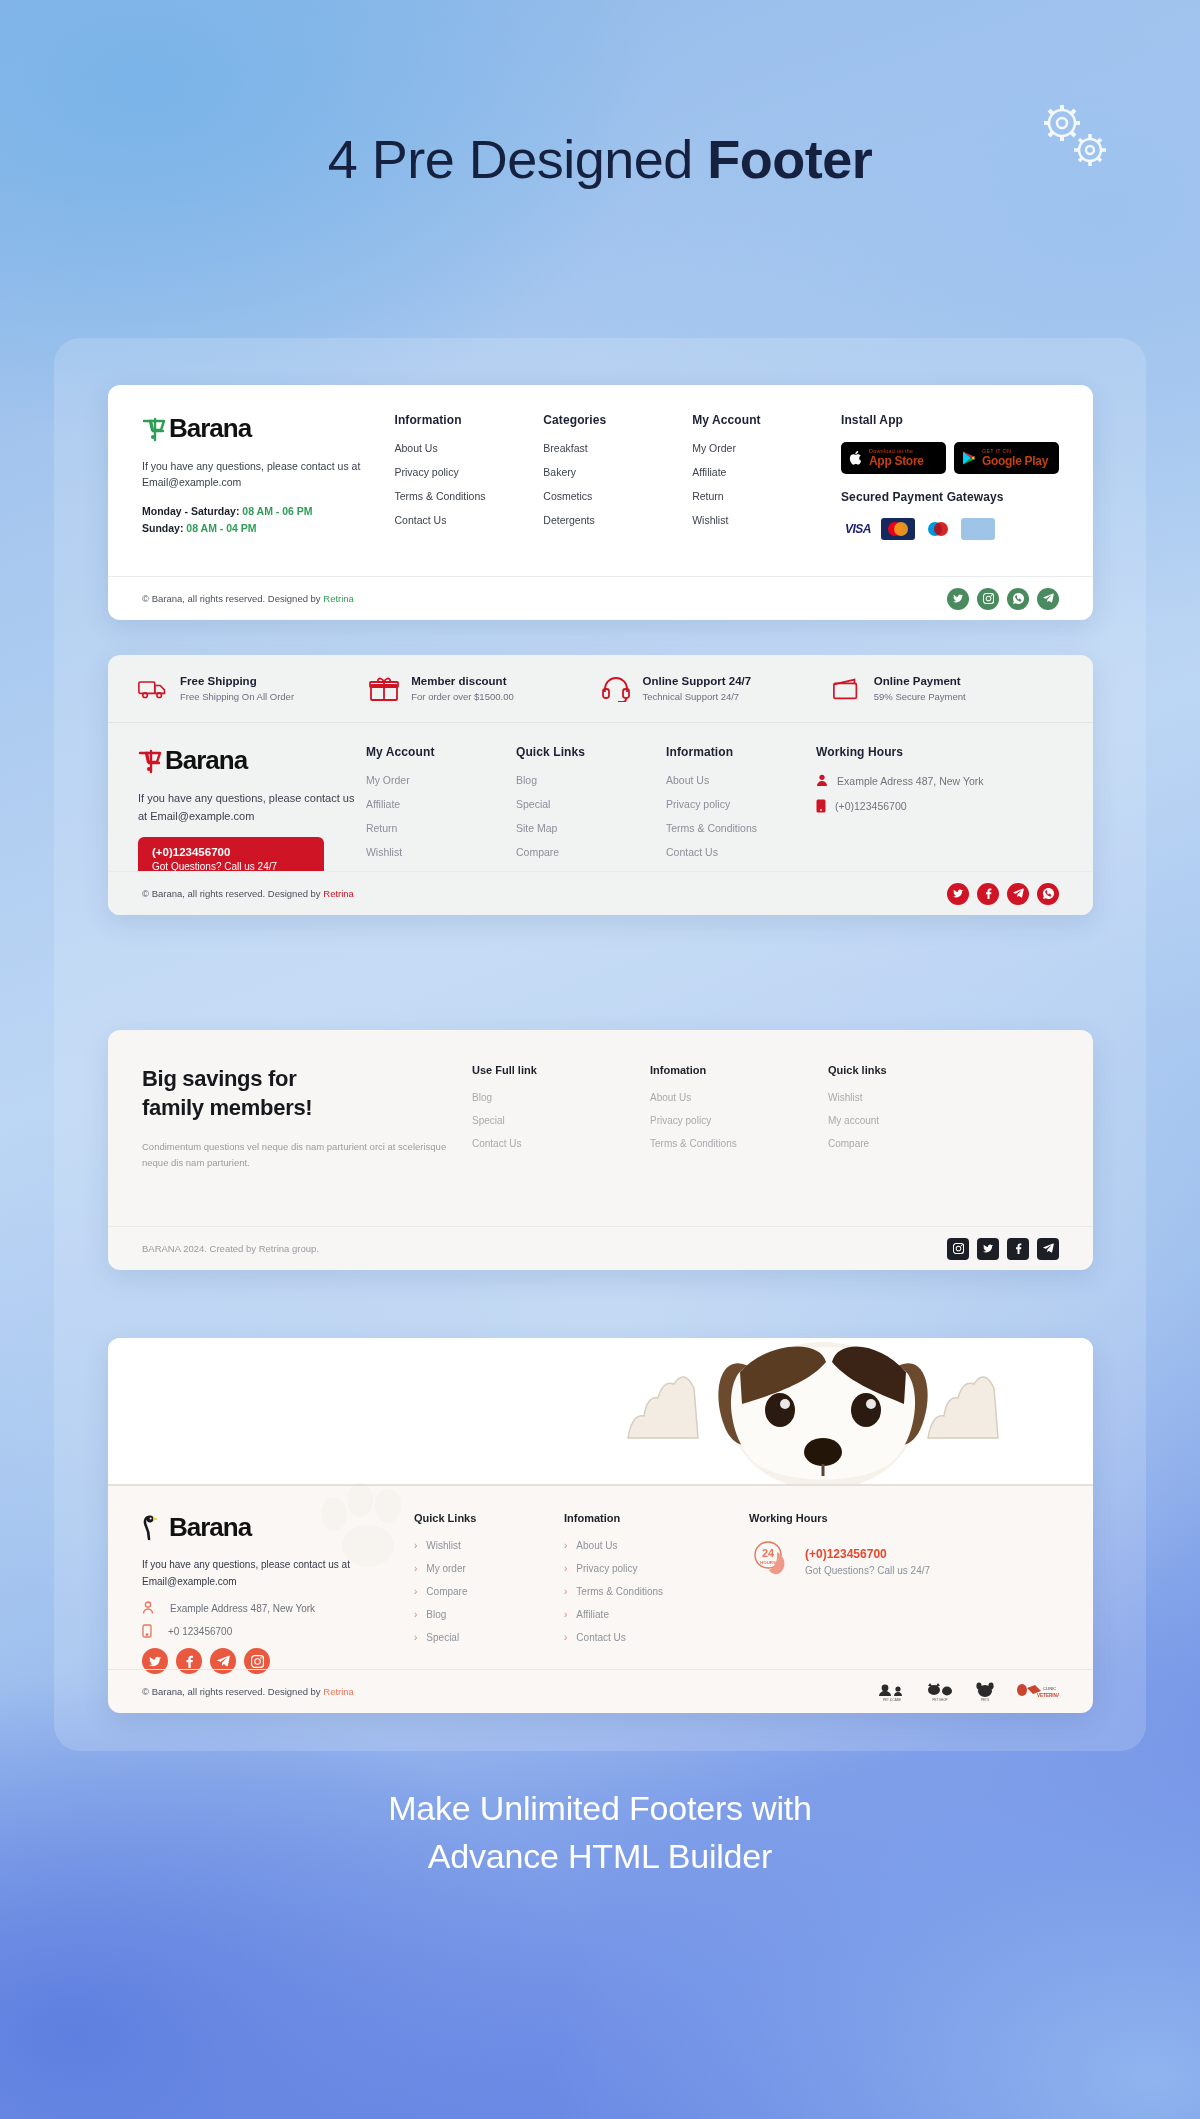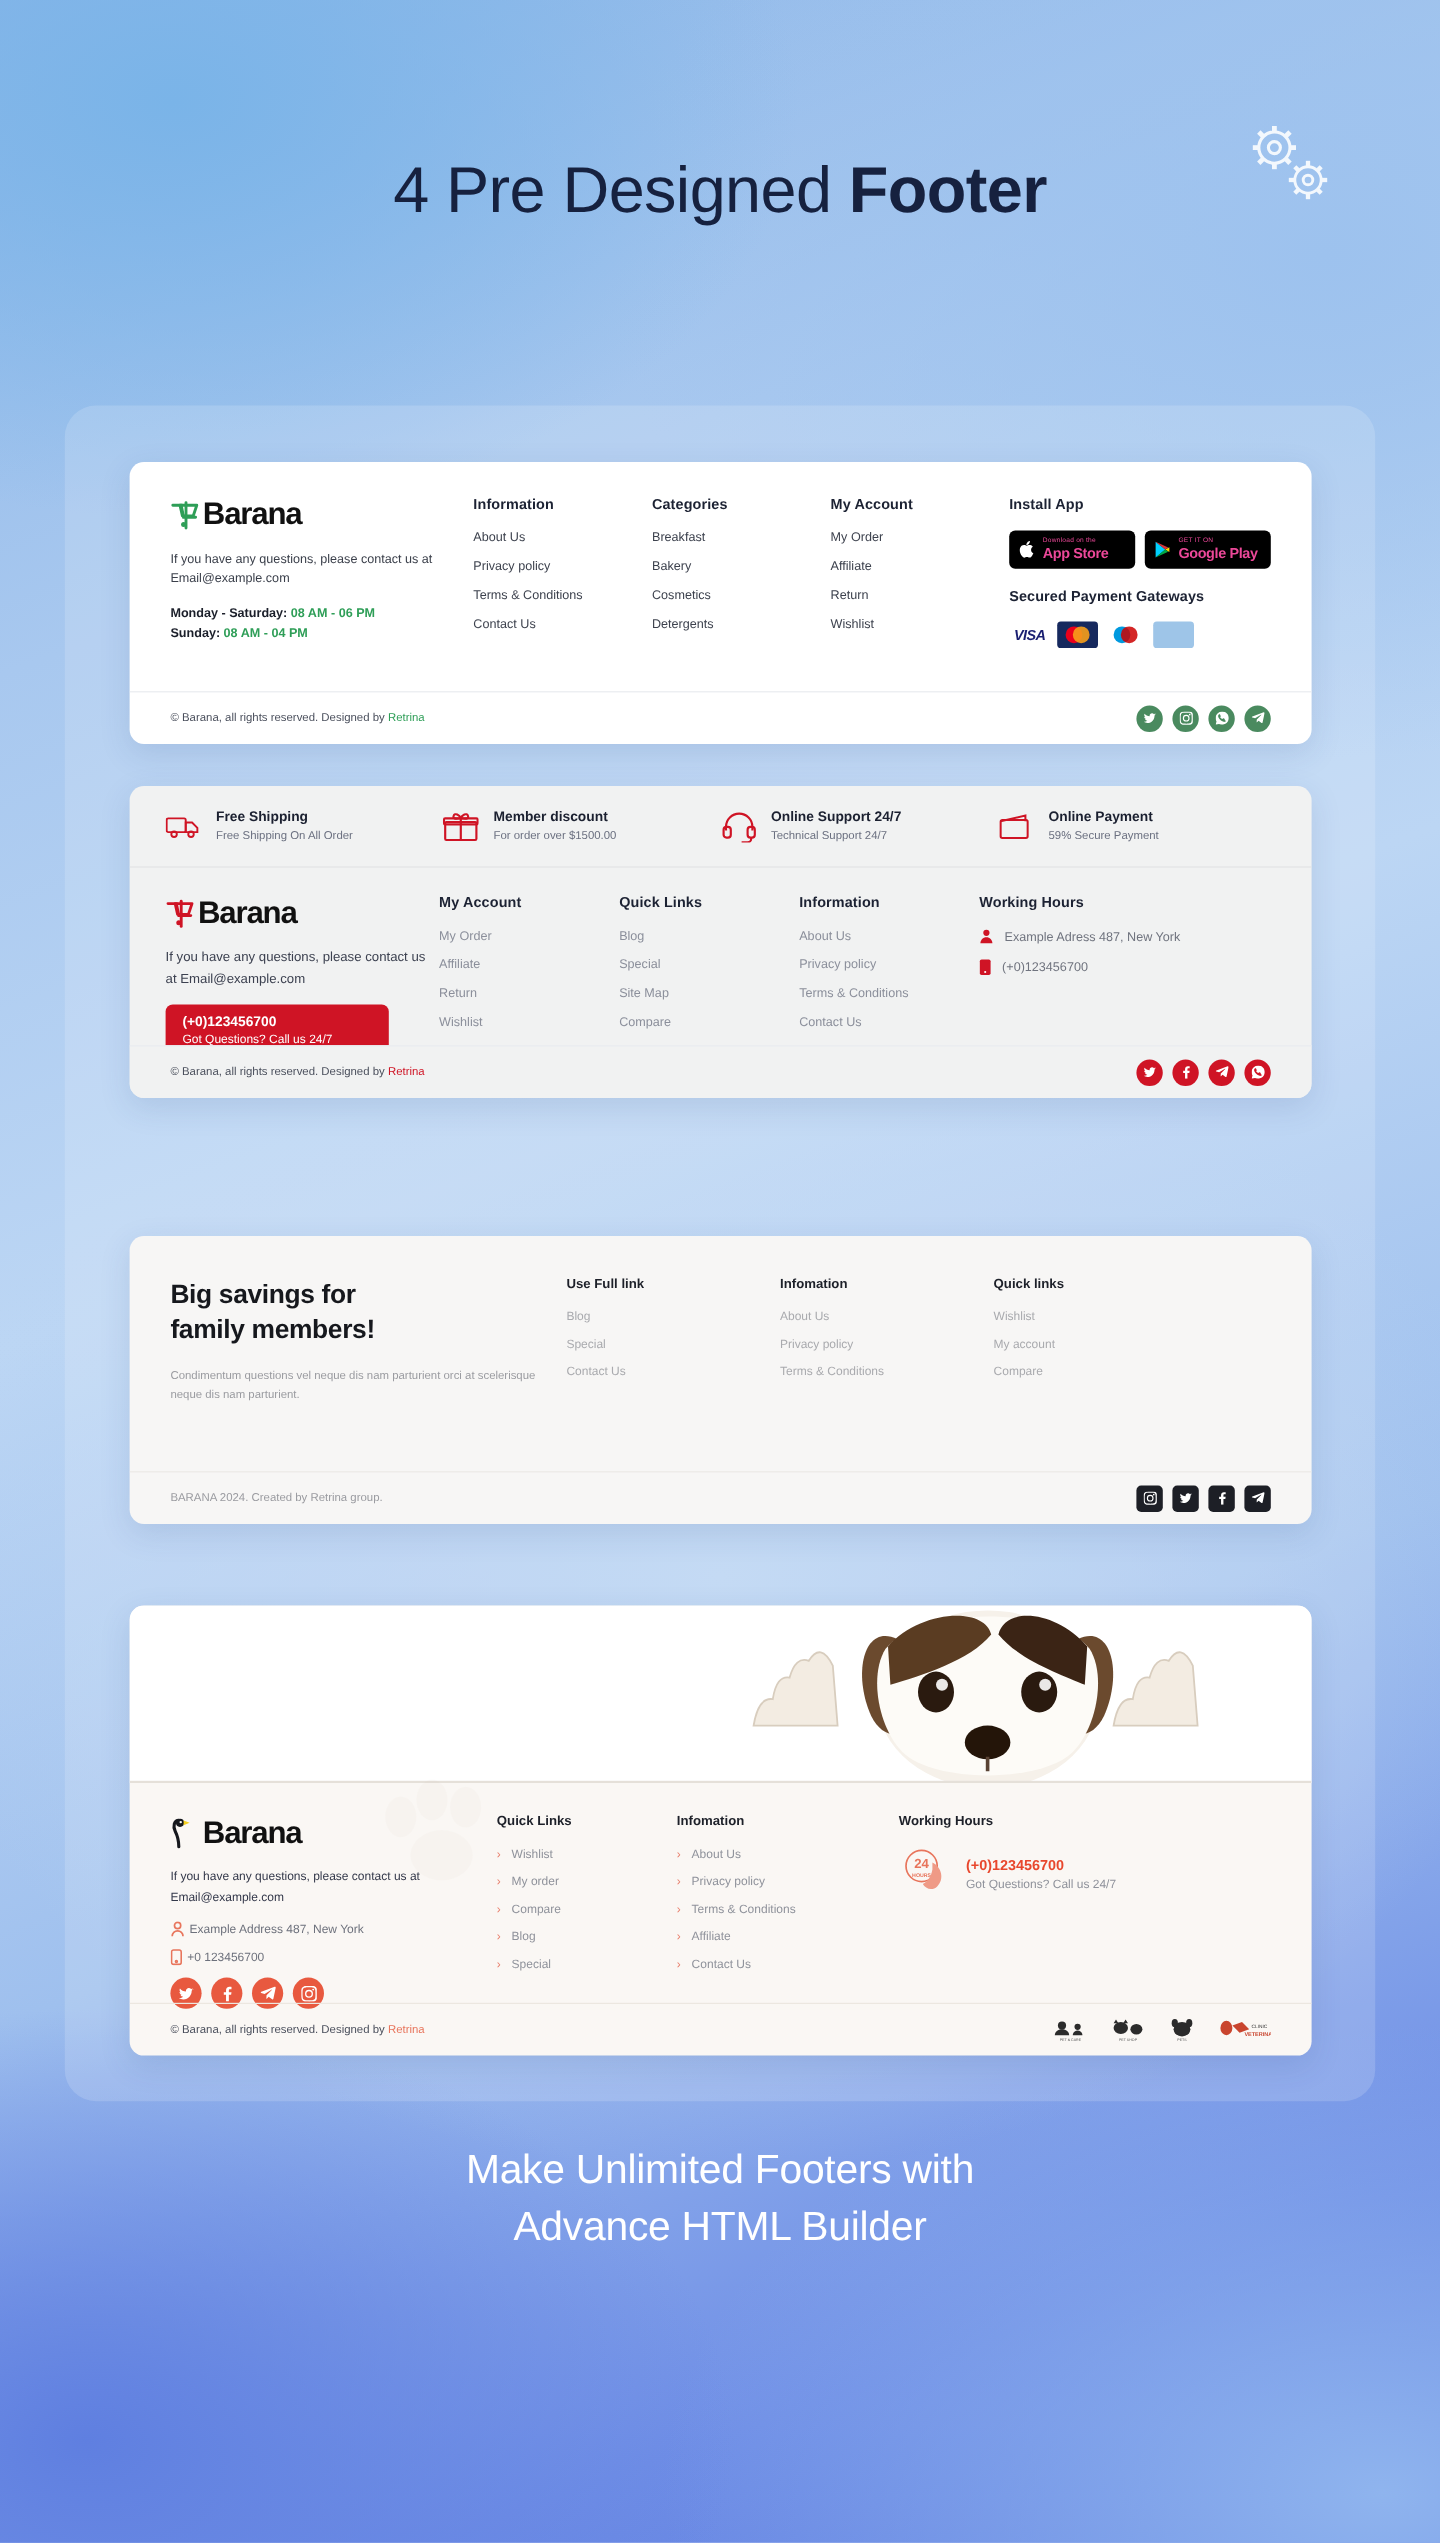--- a/index.html
+++ b/index.html
@@ -54,21 +54,21 @@
   .f1-hours { font-size:10.5px; line-height:1.65; color:#1b1f2a; font-weight:700; }
   .f1-hours span { color:#2e9e57; font-weight:700; }
   .col { width: 158px; }
   .col-head { font-size:12px; font-weight:700; color:#1c2233; margin-bottom:15px; letter-spacing:.1px; }
   .col ul { list-style:none; }
   .col li { font-size:10.5px; color:#3d424e; margin-bottom:12px; }
   .col-app { width: 230px; }
   .store-badges { display:flex; gap:8px; margin-bottom:16px; }
   .badge {
     width:105px; height:32px; background:#000; border-radius:5px;
-    display:flex; align-items:center; gap:6px; padding:0 8px; color:#ec4899;
+    display:flex; align-items:center; gap:6px; padding:0 8px; color:#c2410c;
   }
   .badge .bt { line-height:1; }
   .badge .bt small { display:block; font-size:5.5px; letter-spacing:.2px; }
   .badge .bt strong { display:block; font-size:12px; font-weight:700; letter-spacing:-.3px; margin-top:1px; }
   .paygrid { display:flex; gap:6px; align-items:center;margin-top:14px; }
   .pay { width:34px; height:22px; border-radius:3px; display:flex; align-items:center; justify-content:center;
          font-size:8px; font-weight:800; color:#fff; }
   .pay.visa { background:#fff; color:#1a1f71; font-style:italic; font-size:12px; letter-spacing:-.5px; }
   .pay.mc { background:#16295e; }
   .pay.mo { background:#fff; }
@@ -113,21 +113,21 @@
   .f3-col ul { list-style:none; }
   .f3-col li { font-size:10px; color:#a9aaae; margin-bottom:12px; }
   .f3-head { font-size:11px; font-weight:700; color:#1d2029; margin-bottom:16px; }
 
   
   #footer4 { left: 108px; top: 1338px; width: 985px; height: 375px; background:#faf7f4; }
   .f4-hero { height: 148px; background:#fff; position:relative; overflow:hidden; }
   .f4-main { position:relative; padding: 26px 34px 0 34px; display:flex; }
   .f4-brand { width: 272px; }
   .f4-desc { font-size:10px; color:#33384a; line-height:1.65; margin-bottom:11px; }
-  .f4-row { display:flex; align-items:center; gap:4px; font-size:10px; color:#6d717c; margin-bottom:9px; }
+  .f4-row { display:flex; align-items:center; gap:16px; font-size:10px; color:#6d717c; margin-bottom:9px; }
   .f4-col { width: 150px; }
   .f4-col ul { list-style:none; }
   .f4-col li { font-size:10px; color:#8f929b; margin-bottom:12px; display:flex; align-items:center; gap:9px; }
   .chev { color:#e8806d; font-size:10px; }
   .f4-head { font-size:11px; font-weight:700; color:#1d2029; margin-bottom:16px; }
   .pawbg { position:absolute; opacity:.05; }
 
   
   .caption {
     position: absolute; top: 1784px; left: 0; width: 1200px; text-align:center;

